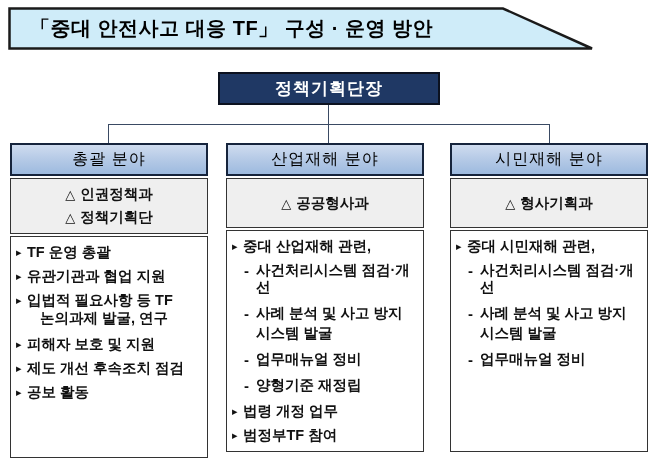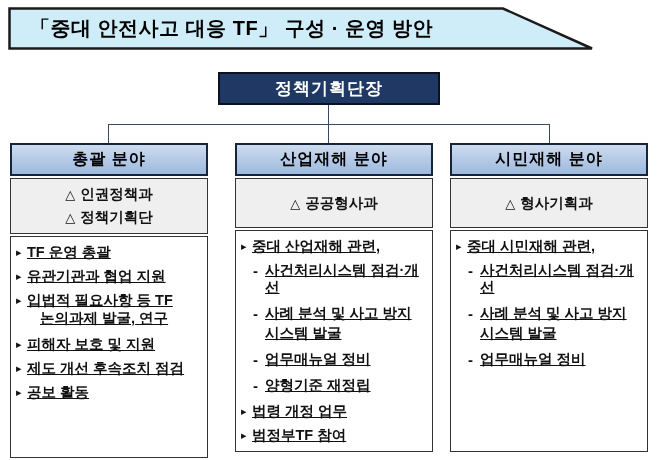--- a/index.html
+++ b/index.html
@@ -79,33 +79,33 @@
   .conn-v { width: 1px; }
   .conn-h { height: 1px; }
 
   
   .column {
     position: absolute;
     top: 143px;
     width: 198px;
   }
   .col-1 { left: 10px; }
-  .col-2 { left: 235px; }
+  .col-2 { left: 226px; }
   .col-3 { left: 450px; }
 
   .col-header {
     height: 33px;
     box-sizing: border-box;
     border: 2px solid #16243c;
     background: linear-gradient(to bottom, #cfdcef 0%, #b7cbe7 45%, #9dbadf 100%);
     display: flex;
     align-items: center;
     justify-content: center;
     font-size: 16px;
-    font-weight: bold;
+    font-weight: normal;
     color: #000000;
     letter-spacing: 1px;
     text-align: right;
   }
 
   .col-dept {
     margin-top: 2px;
     min-height: 50px;
     box-sizing: border-box;
     border: 1.5px solid #333333;
@@ -167,21 +167,20 @@
   }
   .marker.dash {
     width: 12px;
     font-size: 15px;
     font-weight: bold;
   }
   .marker.blank { width: 0; }
   .item-text {
     flex: 1 1 auto;
     white-space: pre-wrap;
-    text-decoration: underline;
   }
 </style>
 </head>
 <body>
 
 <div id="canvas">
 
   <div class="banner-wrap">
     <svg class="banner-shape" viewBox="0 0 586 43" preserveAspectRatio="none">
       <polygon points="1.5,1.5 495,1.5 584,41.5 1.5,41.5" fill="#cfecf9" stroke="#1a1a1a" stroke-width="2.5" stroke-linejoin="miter"></polygon>

